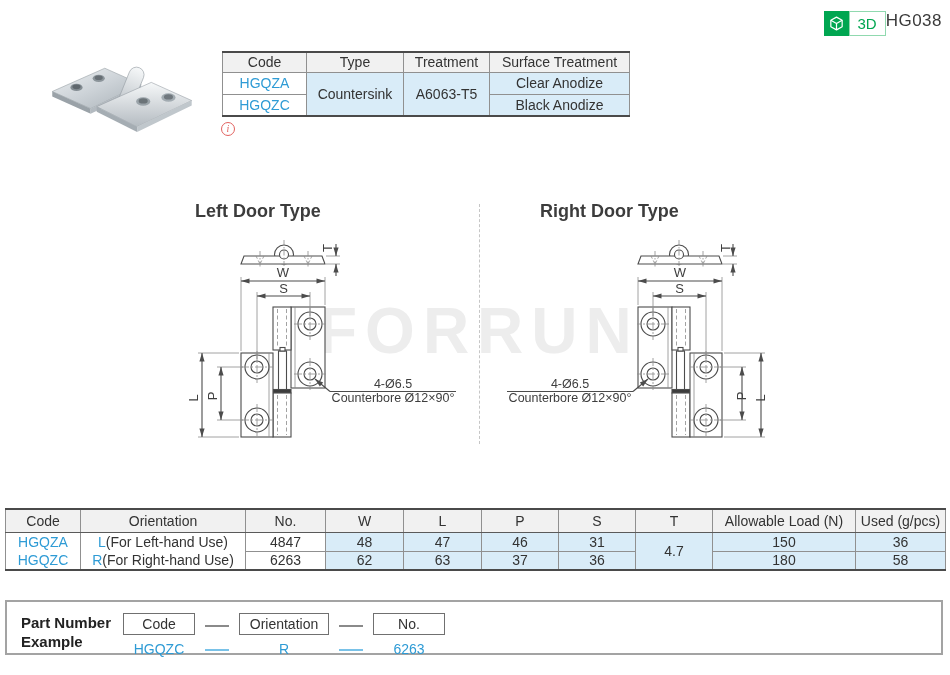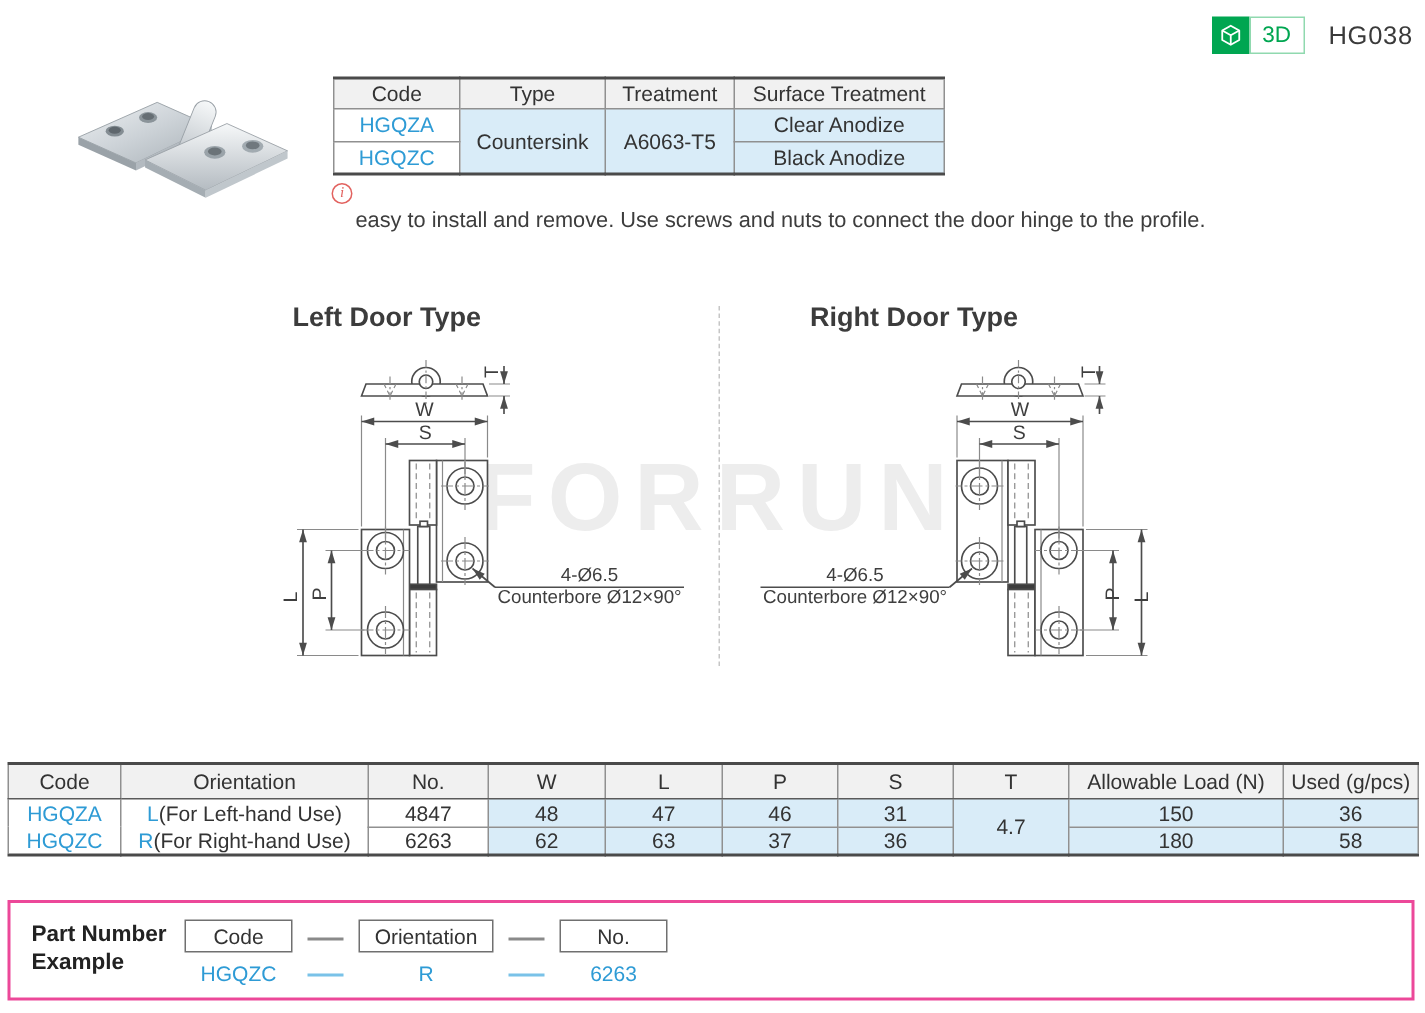--- a/index.html
+++ b/index.html
@@ -1,24 +1,24 @@
 <!DOCTYPE html>
 <html><head>
 <meta charset="utf-8">
 <style>
   *{margin:0;padding:0;box-sizing:border-box}
   html,body{width:950px;height:675px}
   body{font-family:"Liberation Sans",sans-serif;background:#fff;position:relative;overflow:hidden;color:#333}
   :root{--blue:#2e9bd5;--cellblue:#d9ecf8;--dark:#4a4a4a;--thin:#909090;--green:#00a651}
 
   
-  .badge{position:absolute;top:11px;right:8px;display:flex;align-items:center;z-index:5}
+  .badge{position:absolute;top:11px;right:8px;display:flex;z-index:5}
   .cube{width:25px;height:25px;background:var(--green);display:flex;align-items:center;justify-content:center}
   .b3d{width:37px;height:25px;border:1px solid #90d9af;color:var(--green);font-size:15px;display:flex;align-items:center;justify-content:center}
-  .code-hg{font-size:17px;color:#3a3a3a;margin-left:16px;letter-spacing:.5px}
+  .code-hg{font-size:17px;color:#3a3a3a;margin-left:0;letter-spacing:.5px}
 
   .photo{position:absolute;left:38px;top:46px;width:172px;height:96px}
 
   
   table{border-collapse:collapse}
   .ptable{position:absolute;left:222px;top:51px;border-top:2px solid var(--dark);border-bottom:2px solid var(--dark);z-index:4}
   .ptable th,.ptable td{border:1px solid var(--thin);font-size:14px;text-align:center;padding:0 8px}
   .ptable th{background:#f1f1f1;height:20px;font-weight:400;color:#333}
   .ptable td{height:22px}
   .bluetext{color:var(--blue)}
@@ -40,21 +40,21 @@
   .dwg text{font-family:"Liberation Sans",sans-serif}
 
   
   .spec{position:absolute;left:5px;top:508px;width:940px;table-layout:fixed;border-top:2px solid var(--dark);border-bottom:2px solid var(--dark);z-index:4}
   .spec th{background:#f1f1f1;font-weight:400;height:23px;font-size:14px;border:1px solid var(--thin);border-bottom:1px solid #5a5a5a;color:#333;padding:0}
   .spec td{border:1px solid var(--thin);font-size:14px;text-align:center;height:19px;padding:0;color:#333}
   .two-line div{line-height:18px}
   .orient span.key{color:var(--blue)}
 
   
-  .pn{position:absolute;left:5px;top:600px;width:938px;height:67px;border:2px solid #ec4899;display:flex;background:#fff;z-index:4}
+  .pn{position:absolute;left:5px;top:600px;width:938px;height:55px;border:2px solid #a3a3a3;display:flex;background:#fff;z-index:4}
   .pn-title{font-size:15px;font-weight:700;color:#222;margin:11px 0 0 14px;line-height:19px;width:102px}
   .pn-flow{display:flex;margin-top:11px;align-items:flex-start}
   .pn-col{display:flex;flex-direction:column;align-items:center;gap:6px}
   .pn-box{border:1.5px solid #707070;font-size:14px;color:#333;text-align:center;padding:2px 0;width:100%;background:#fff}
   .pn-val{color:var(--blue);font-size:14px}
   .pn-dashcol{display:flex;flex-direction:column;gap:22px;padding-top:12px;margin:0 10px}
   .dash{width:24px;border-top:2px solid #8a8a8a}
   .dash.blue-d{border-color:#79c2e8}
 </style>
 </head>
@@ -126,21 +126,20 @@
       <td class="bluetext">HGQZC</td>
       <td class="fill">Black Anodize</td>
     </tr>
   </tbody>
 </table>
 
 <div class="note">
   <div class="note-l1">
     <span class="info-ic">i</span>
   </div>
-  <div class="note-l2">easy to install and remove. Use screws and nuts to connect the door hinge to the profile.</div>
 </div>
 
 <div class="dwg-title" id="ltitle">Left Door Type</div>
 <div class="dwg-title" id="rtitle">Right Door Type</div>
 <div class="divider"></div>
 <div class="watermark">FORRUN</div>
 <svg class="dwg" id="dwgL" style="left:188px" width="285" height="250" viewBox="0 0 285 250">
     <g>
       <circle cx="96" cy="34.5" r="9.5" fill="#fff" stroke="#4c4c4c" stroke-width="1.1"></circle>
       <path d="M53,44 L56,36 L134,36 L137,44 Z" fill="#fff" stroke="#4c4c4c" stroke-width="1.1"></path>

